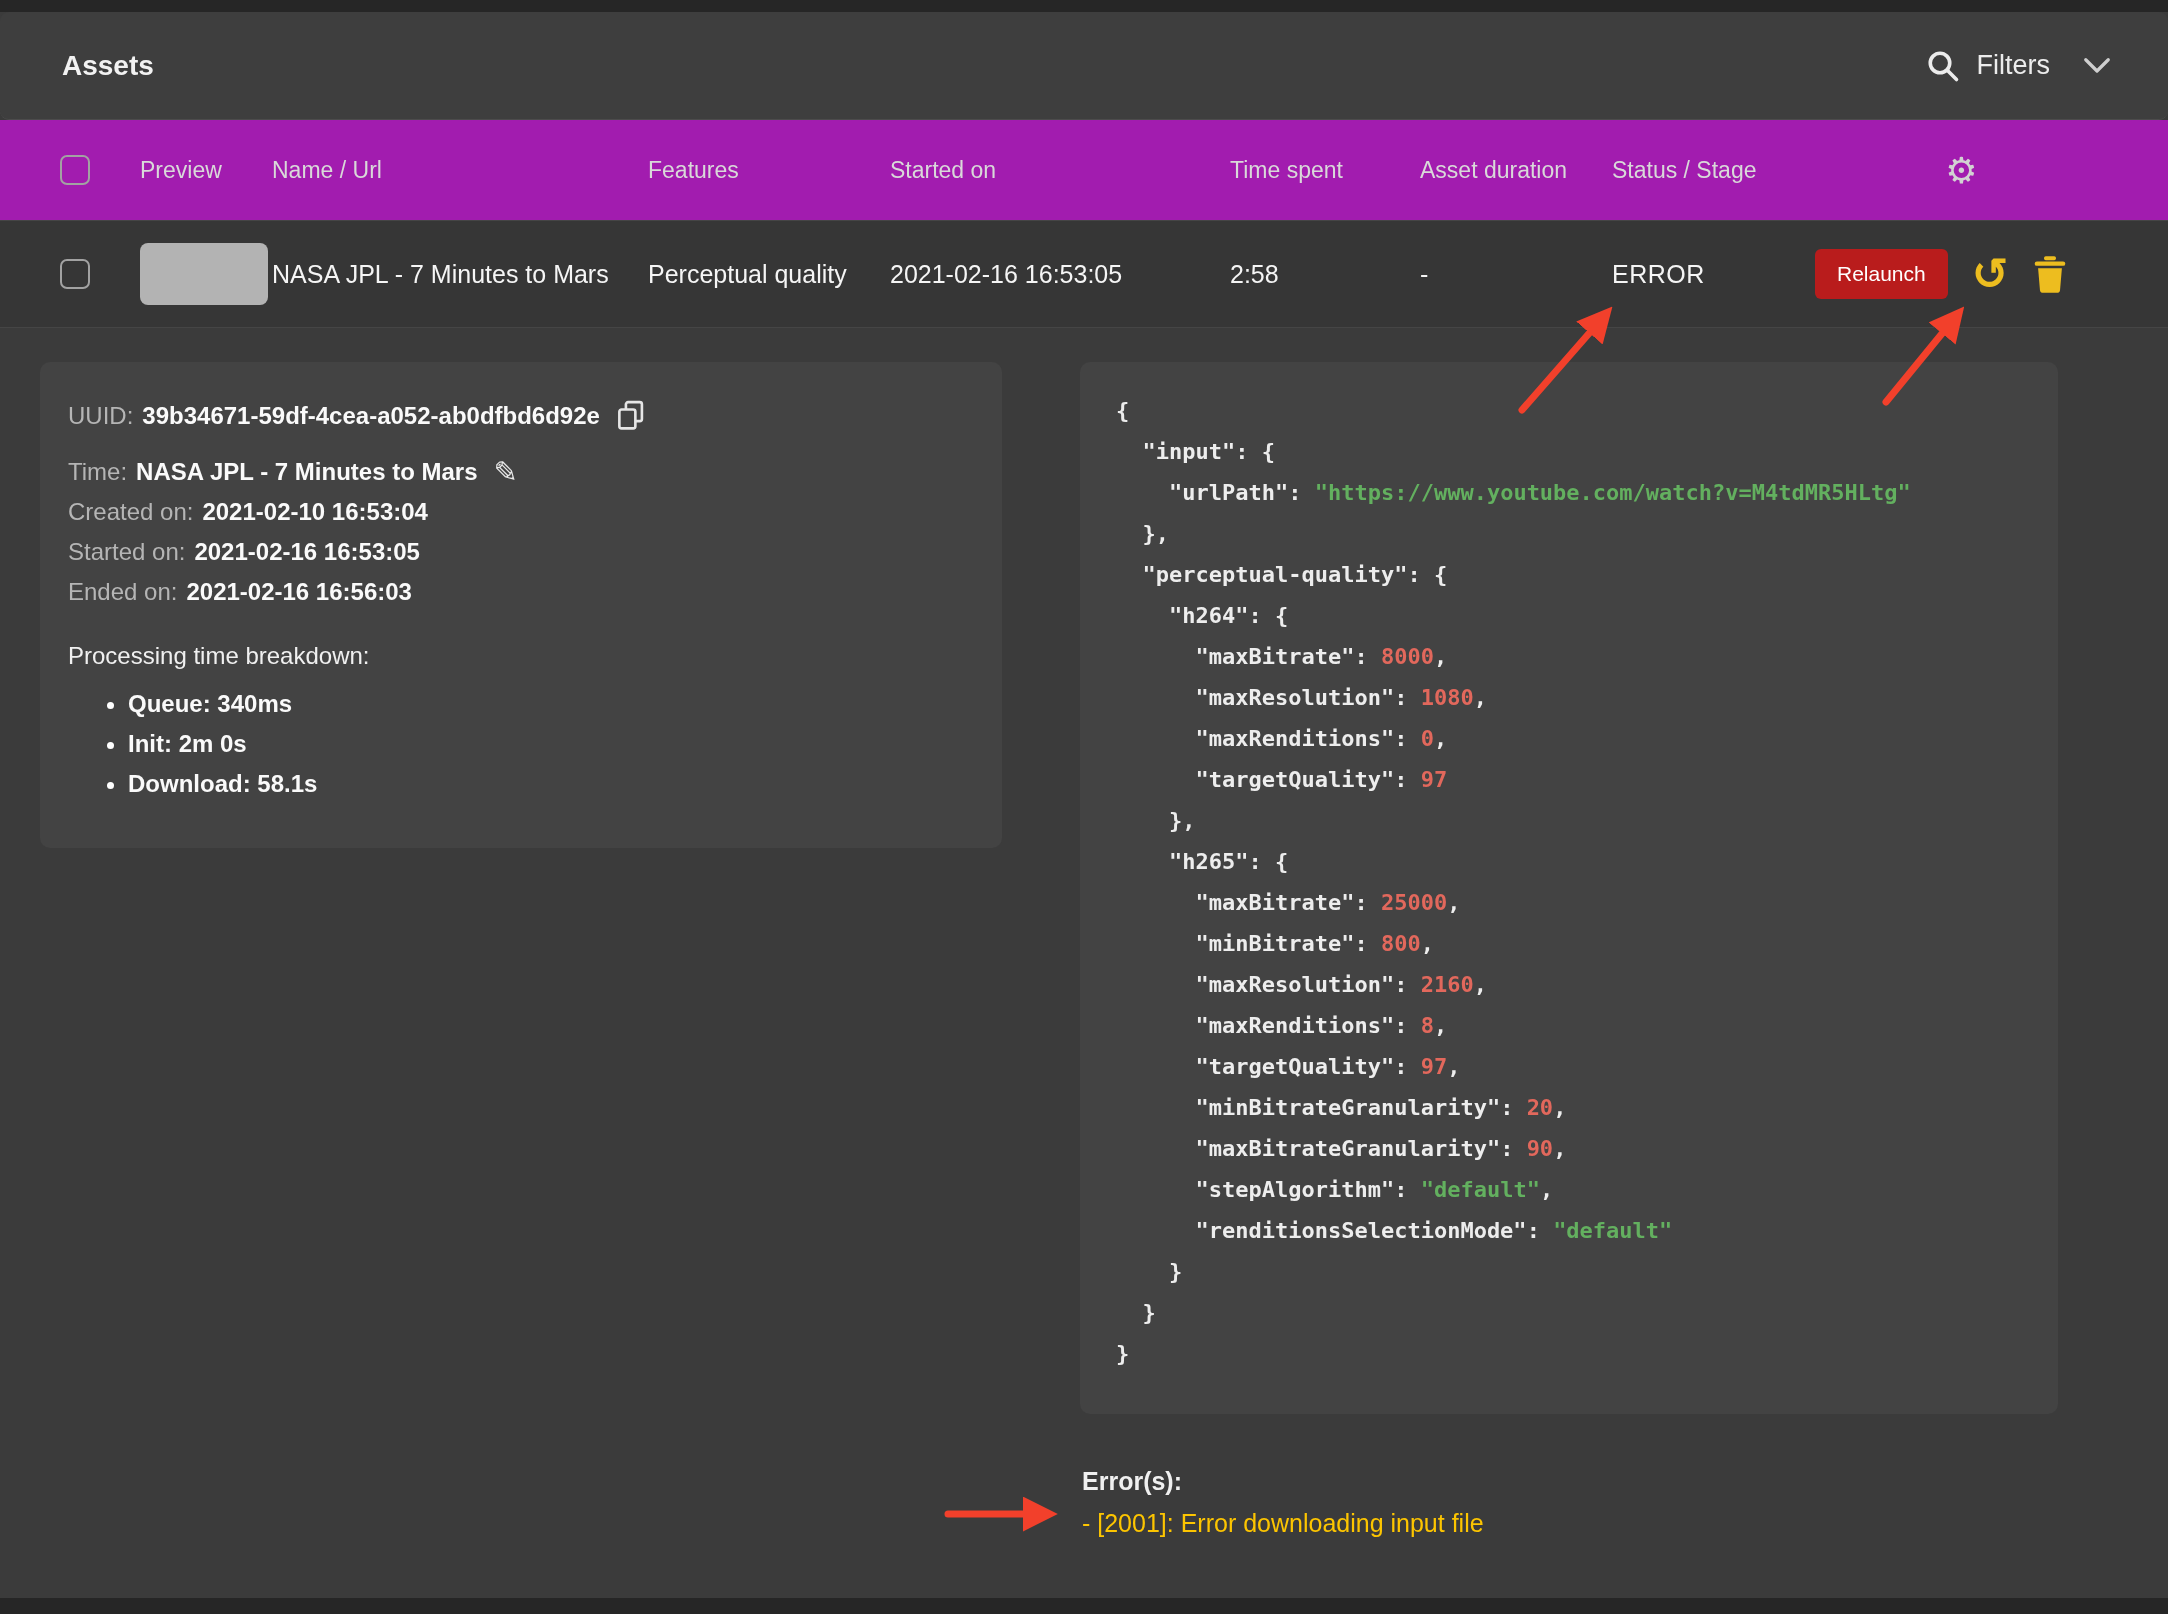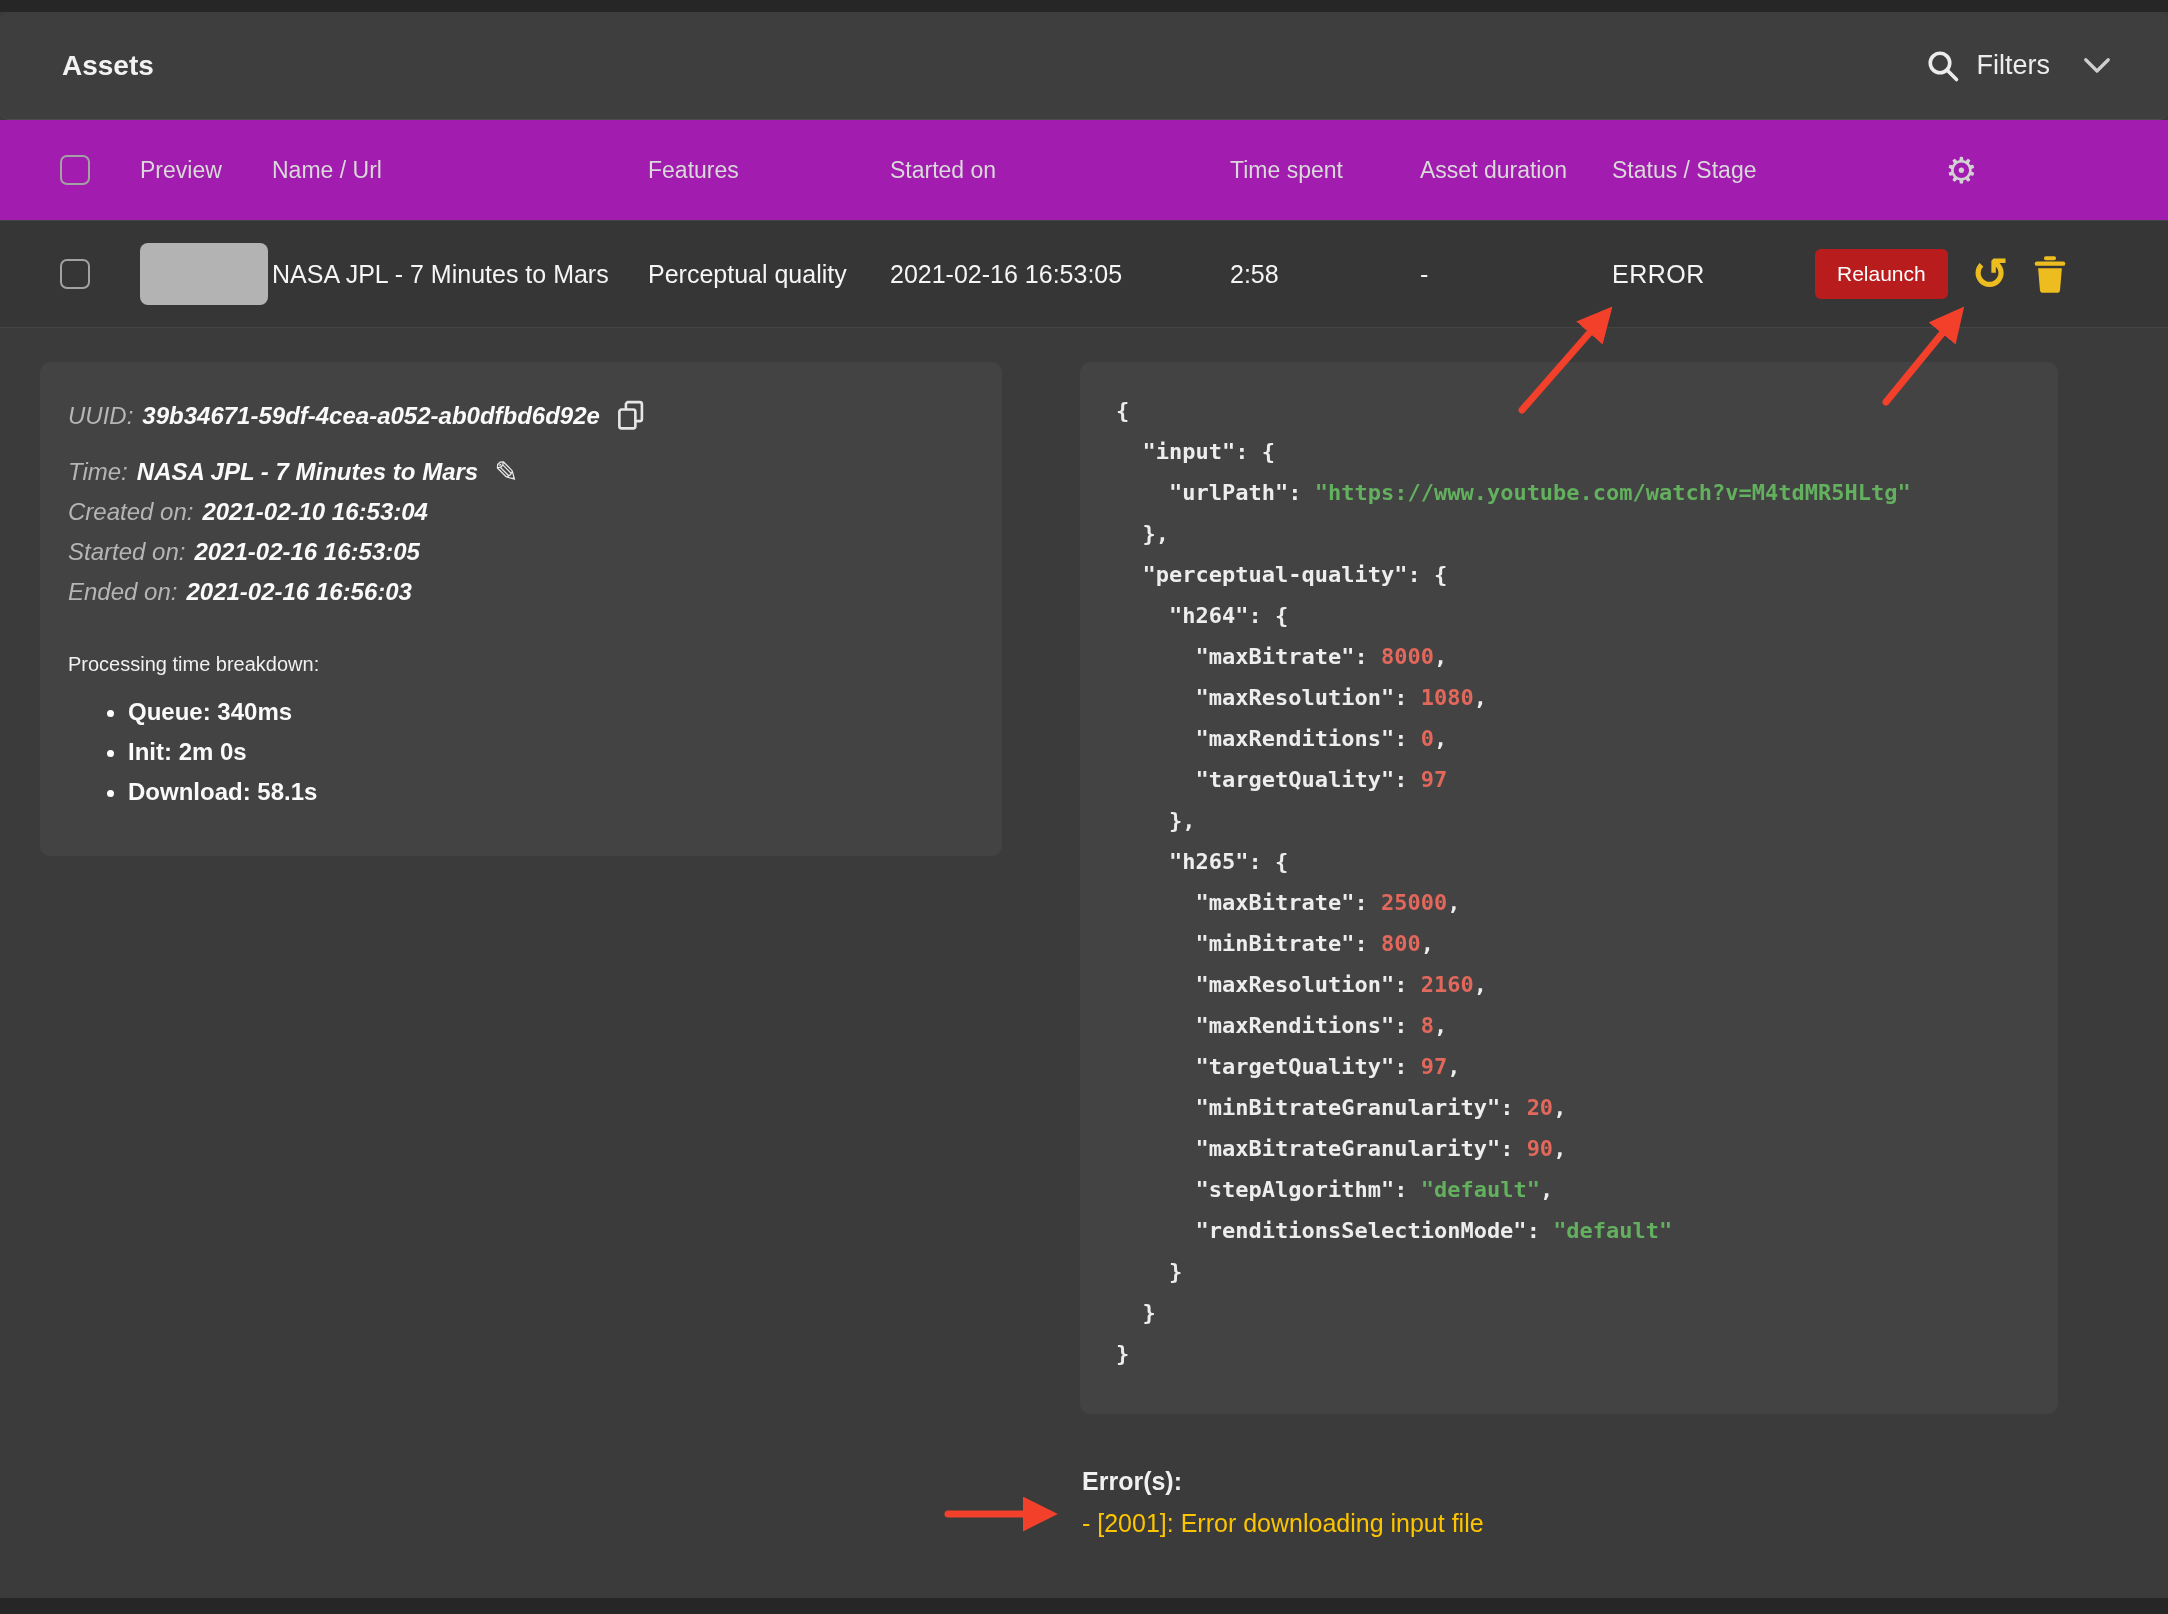--- a/index.html
+++ b/index.html
@@ -57,27 +57,27 @@
   .gear-icon {
     font-size:36px; color:#d2d2d2; cursor:pointer; text-align:center;
     font-family:"DejaVu Sans", sans-serif;
   }
   .header-actions { display:flex; justify-content:center; }
 
   
   .detail-area { padding:34px 40px 0 40px; display:flex; gap:78px; align-items:flex-start; }
   .panel { background:#434343; border-radius:10px; }
   .meta-panel { width:962px; padding:32px 30px 44px 28px; }
-  .meta-row { font-size:24px; line-height:40px; display:flex; align-items:center;font-style:italic; }
+  .meta-row { font-size:24px; line-height:40px; display:flex; align-items:center; }
   .meta-row.uuid-row { margin-bottom:14px; line-height:44px; }
   .meta-label { color:#b5b5b5; }
   .meta-value { color:#fafafa; font-weight:600; margin-left:9px; }
   .inline-icon { margin-left:16px; display:inline-flex; align-items:center; cursor:pointer; }
   .pencil-icon { font-size:29px; color:#e9e9e9; font-family:"DejaVu Sans", sans-serif; }
-  .processing-title { margin-top:32px; font-size:20px; line-height:40px; color:#f0f0f0; }
+  .processing-title { margin-top:24px; font-size:24px; line-height:40px; color:#f0f0f0; }
   .processing-list { margin:8px 0 0 0; padding-left:60px; }
   .processing-list li { font-size:24px; line-height:40px; color:#fafafa; font-weight:600; }
   .processing-list li::marker { color:#fff; }
 
   .params-column { display:flex; flex-direction:column; }
   .params-panel { width:978px; padding:28px 36px 40px 36px; }
   .params-title { font-size:25px; color:#f0f0f0; font-weight:500; margin-bottom:16px; }
   .code { font-family:"DejaVu Sans Mono", monospace; font-size:22px; line-height:41px; white-space:pre; font-weight:bold; }
   .tok-p { color:#ededed; }
   .tok-k { color:#ededed; }

